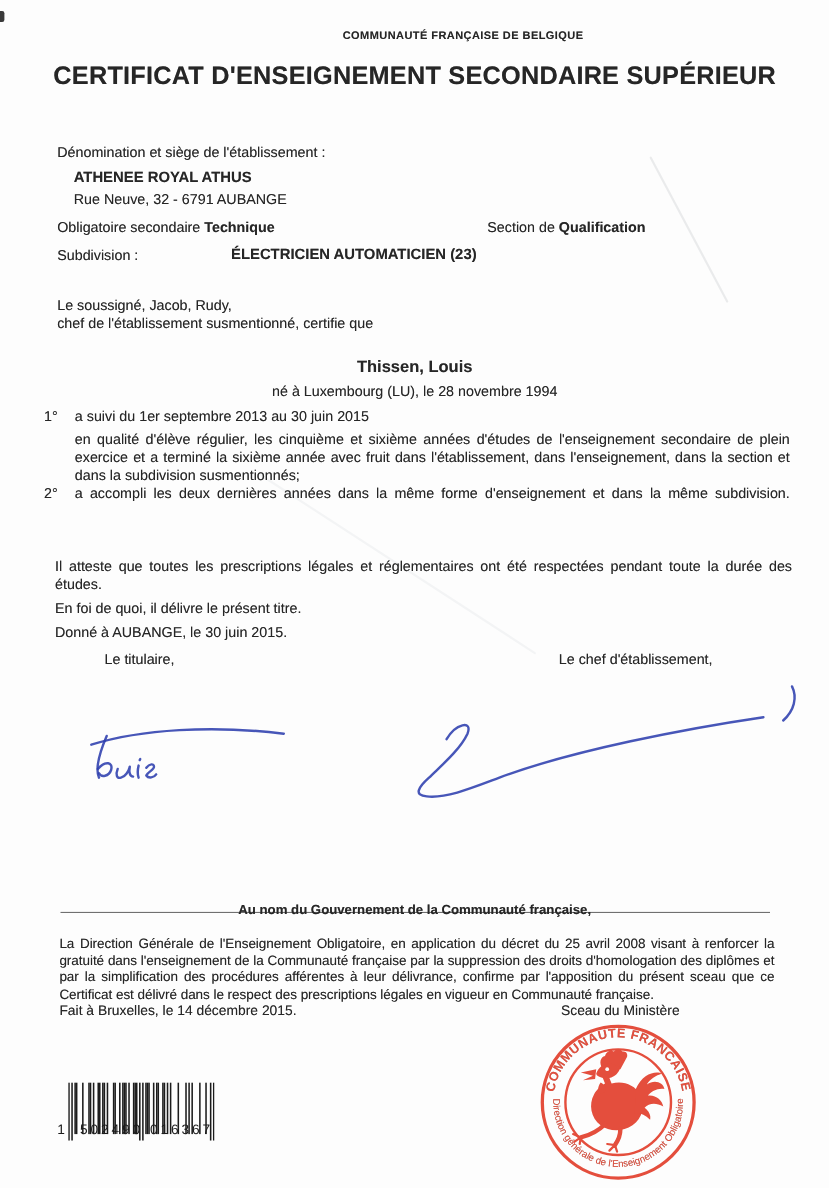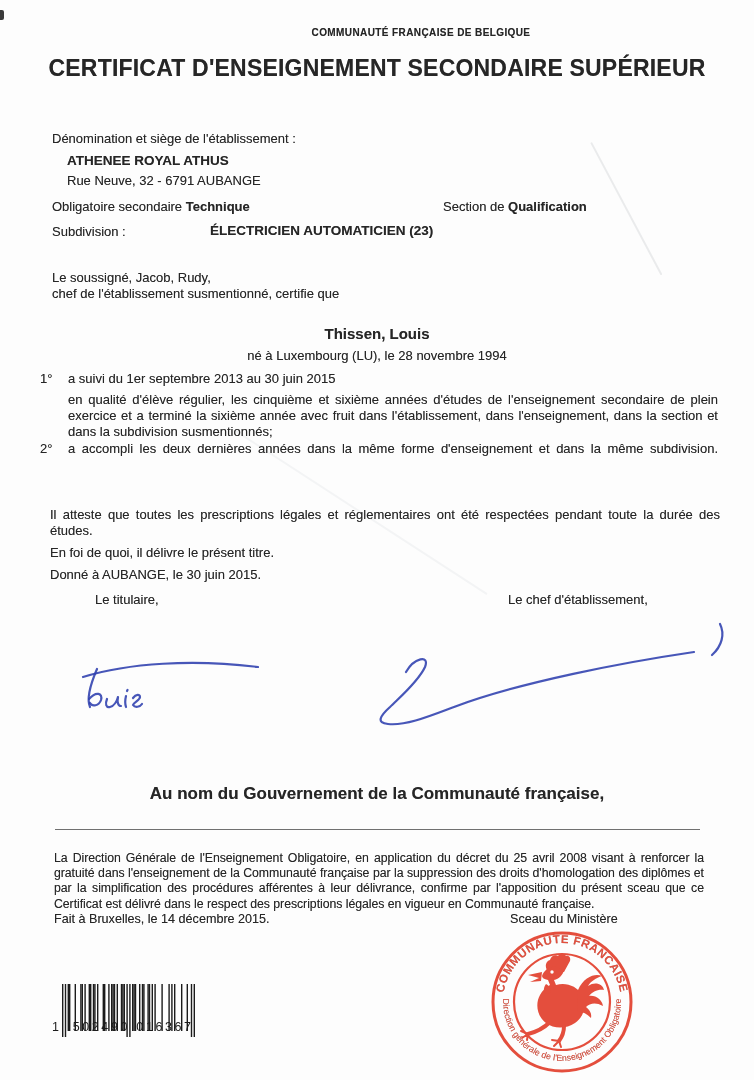--- a/index.html
+++ b/index.html
@@ -33,21 +33,21 @@
   .item1-body{left:68px; top:392px; width:650px; text-align:justify;}
   .item2-num{top:441px;}
   .item2-text{left:68px; top:441px; width:650px; text-align:justify; text-align-last:justify;}
   .attestation{left:50px; top:507px; width:670px; text-align:justify;}
   .delivery{left:50px; top:545px;}
   .issued{left:50px; top:567px;}
   .holder-label{left:95px; top:592px;}
   .head-label{left:508px; top:592px;}
   .sig{fill:none; stroke:var(--ink-color,#2e3fae); stroke-width:2.2; stroke-linecap:round; stroke-linejoin:round; opacity:.88;}
   .rule{left:55px; top:829px; width:645px; height:1px; background:#707070;}
-  .gov-heading{top:784px; font-size:17px; font-weight:bold;}
+  .gov-heading{top:820px; font-size:12px; font-weight:bold;}
   .gov-body{left:54px; top:851px; width:650px; font-size:12.3px; line-height:15.2px; text-align:justify; letter-spacing:-.05px;}
   .fait{left:54px; top:912px; font-size:12.6px;}
   .sceau-caption{left:510px; top:912px; font-size:12.6px;}
   .barcode{left:52px; top:984px; width:150px; height:64px;}
   .barcode svg{position:absolute; left:10px; top:0; fill:#1c1c1c;}
   .bc-digit{position:absolute; top:36px; font-size:12.5px; color:#1c1c1c; text-shadow:none;}
   .bc-first{left:0px;}
   .bc-left{left:16px; width:62px; text-align:right; letter-spacing:2.6px;}
   .bc-right{left:82px; width:62px; text-align:center; letter-spacing:2.6px;}
   .seal{left:482px; top:928px; width:160px; height:160px;}

